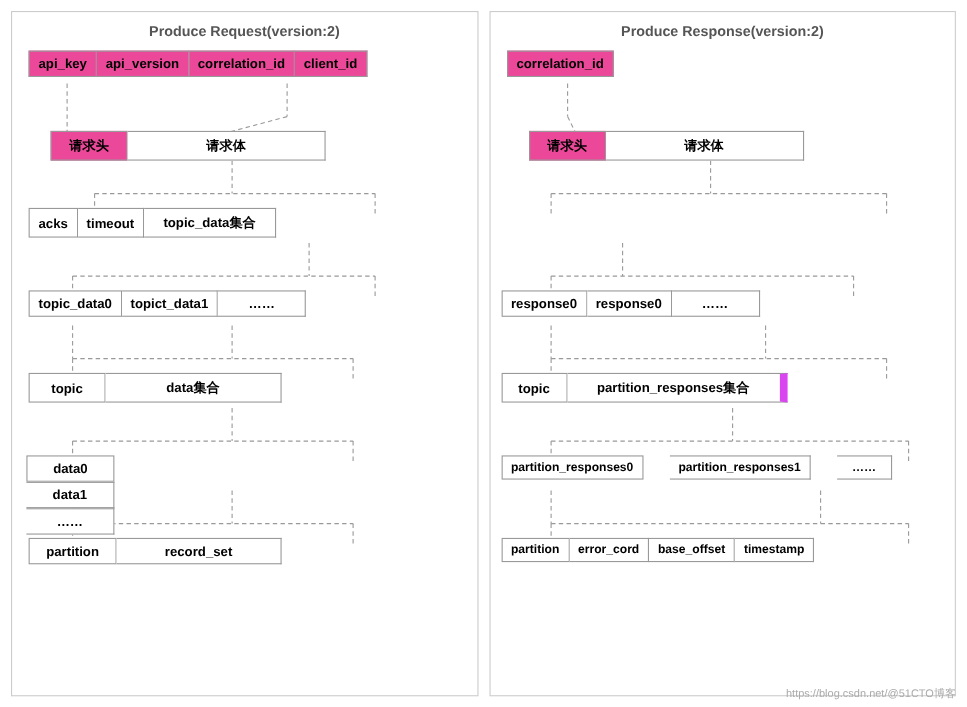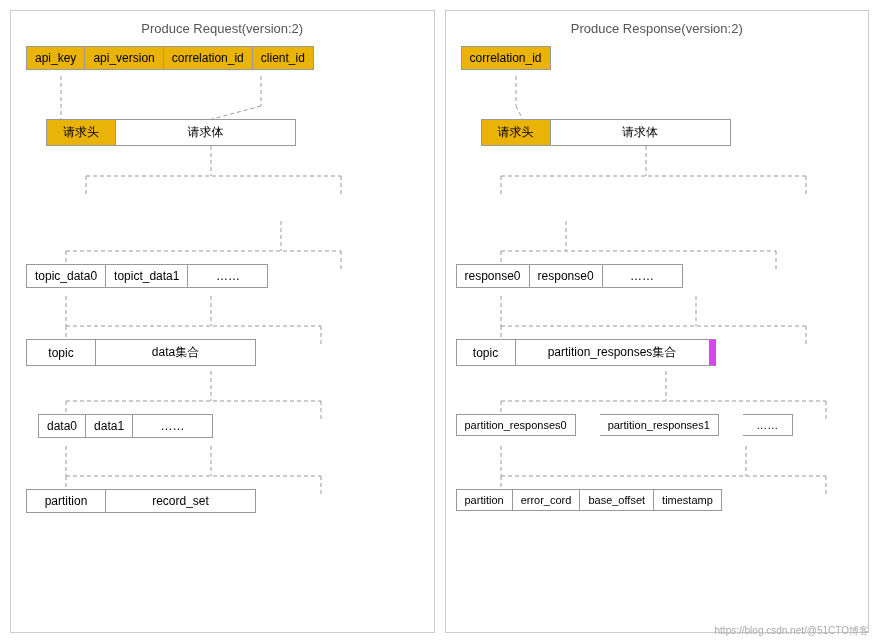--- a/index.html
+++ b/index.html
@@ -11,20 +11,21 @@
       height: 643px;
       overflow: hidden;
       position: relative;
     }
     .main-container {
       display: flex;
       width: 879px;
       height: 643px;
       padding: 10px;
       gap: 10px;
+      font-weight: bold;
     }
     .panel {
       flex: 1;
       border: 1px solid #ccc;
       position: relative;
       padding: 10px;
     }
     .panel-title {
       text-align: center;
       font-size: 13px;
@@ -35,21 +36,21 @@
       border: 1px solid #999;
       display: inline-flex;
       align-items: center;
       justify-content: center;
       padding: 4px 8px;
       background: #fff;
       white-space: nowrap;
       font-size: 12px;
     }
     .box-gray {
-      background: #eab308;
+      background: #ec4899;
     }
     svg.lines {
       position: absolute;
       top: 0;
       left: 0;
       width: 100%;
       height: 100%;
       pointer-events: none;
       overflow: visible;
     }
@@ -110,33 +111,38 @@
       <div class="box box-gray" style="border-left:none;">api_version</div>
       <div class="box box-gray" style="border-left:none;">correlation_id</div>
       <div class="box box-gray" style="border-left:none; border-right:1px solid #999;">client_id</div>
     </div>
 
     <div style="position:absolute; top:108px; left:35px; display:flex;">
       <div class="box box-gray" style="min-width:70px; justify-content:center;">请求头</div>
       <div class="box" style="min-width:180px; border-left:none; border-right:1px solid #999;">请求体</div>
     </div>
 
+    <div style="position:absolute; top:178px; left:15px; display:flex;">
+      <div class="box">acks</div>
+      <div class="box" style="border-left:none;">timeout</div>
+      <div class="box" style="border-left:none; border-right:1px solid #999; min-width:120px;">topic_data集合</div>
+    </div>
 
     <div style="position:absolute; top:253px; left:15px; display:flex;">
       <div class="box">topic_data0</div>
       <div class="box" style="border-left:none;">topict_data1</div>
       <div class="box" style="border-left:none; border-right:1px solid #999; min-width:80px;">……</div>
     </div>
 
     <div style="position:absolute; top:328px; left:15px; display:flex;">
       <div class="box" style="min-width:70px; justify-content:center;">topic</div>
       <div class="box" style="border-left:none; border-right:1px solid #999; min-width:160px;">data集合</div>
     </div>
 
-    <div style="position:absolute; top:403px; left:27px; display:flex;">
+    <div style="position:absolute; top:403px; left:13px; display:flex;flex-direction:column;">
       <div class="box">data0</div>
       <div class="box" style="border-left:none;">data1</div>
       <div class="box" style="border-left:none; border-right:1px solid #999; min-width:80px;">……</div>
     </div>
 
     <div style="position:absolute; top:478px; left:15px; display:flex;">
       <div class="box" style="min-width:80px; justify-content:center;">partition</div>
       <div class="box" style="border-left:none; border-right:1px solid #999; min-width:150px;">record_set</div>
     </div>
   </div>

